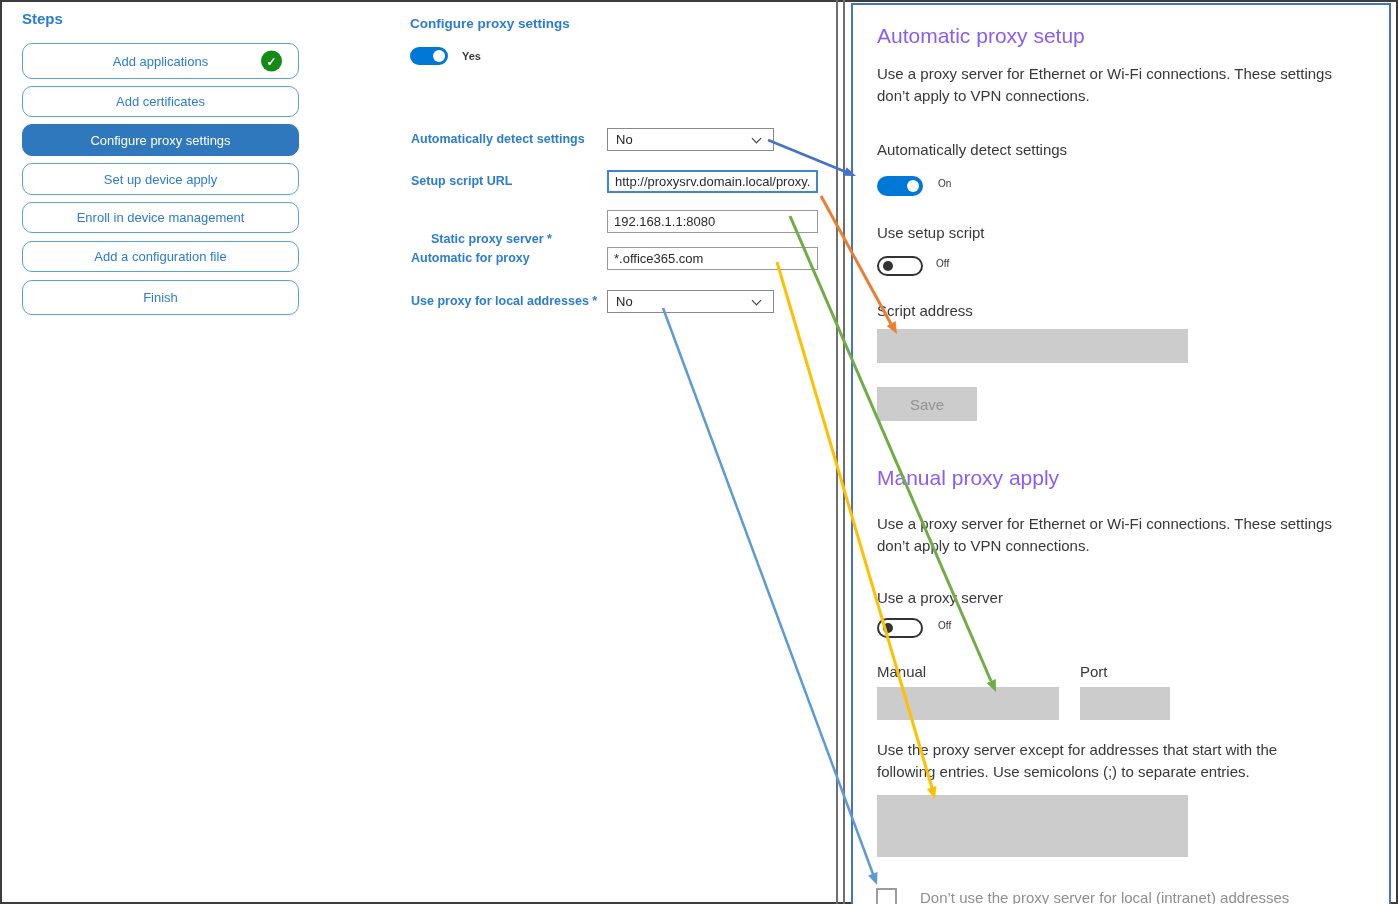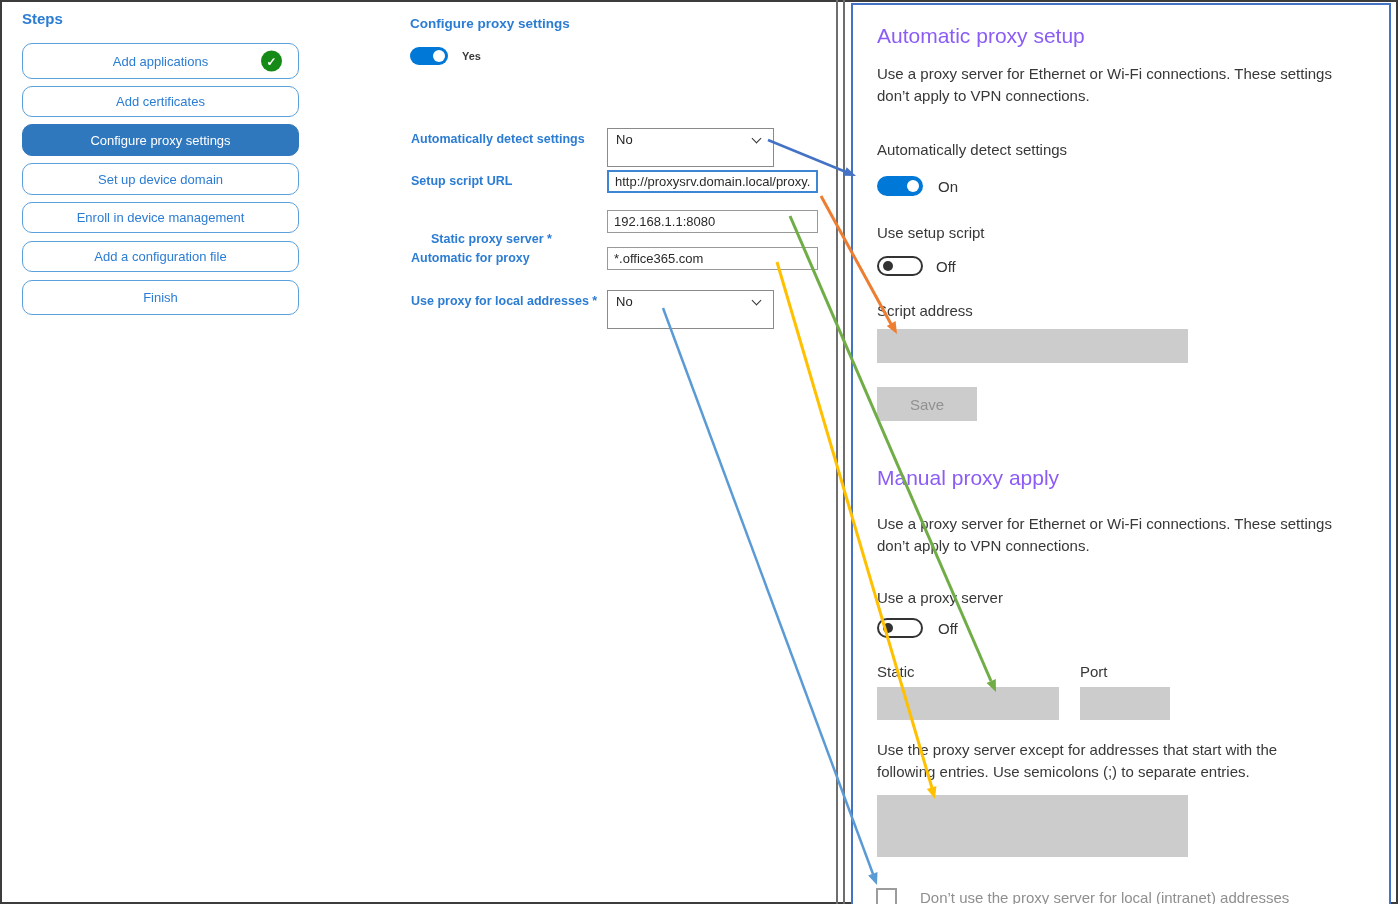--- a/index.html
+++ b/index.html
@@ -27,21 +27,21 @@
   
   .form-title { position:absolute; left:410px; top:16px; font-size:13.5px; font-weight:bold; color:#2B7CD3; }
   .toggle { position:absolute; border-radius:999px; }
   .toggle .knob { position:absolute; border-radius:50%; }
   .toggle.on { background:#0078D7; }
   .toggle.small { left:410px; top:47px; width:38px; height:18px; }
   .toggle.small .knob { right:3px; top:3px; width:12px; height:12px; background:#fff; }
   .toggle-state-sm { position:absolute; left:462px; top:50px; font-size:11px; font-weight:bold; color:#3a3a3a; }
   .flabel { position:absolute; left:411px; font-size:12.5px; font-weight:bold; color:#2B7CD3; }
   .dd {
-    position:absolute; left:607px; width:167px; height:39px; background:#fff;
+    position:absolute; left:607px; width:167px; height:23px; background:#fff;
     border:1px solid #8a8a8a; font-size:13px; color:#222; padding:3px 26px 0 8px;
   }
   .chev { position:absolute; right:13px; top:6px; width:7px; height:7px;
     border-right:1.6px solid #333; border-bottom:1.6px solid #333; transform:rotate(45deg); }
   .ti {
     position:absolute; left:607px; width:211px; height:23px; background:#fff;
     border:1px solid #999; font-family:"Liberation Sans", sans-serif;
     font-size:13px; color:#2a2a2a; padding:0 6px; outline:none;
   }
   .ti.focused { border:2px solid #3E86D3; }
@@ -50,21 +50,21 @@
   
   .panel { position:absolute; left:851px; top:3px; width:540px; height:940px;
     border:2px solid #4472C4; background:#fff; }
   .p-title { position:absolute; font-size:21px; font-weight:400; color:#8b5cf6; }
   .p-body  { position:absolute; font-size:15px; color:#383838; line-height:22px; white-space:pre; }
   .p-label { position:absolute; font-size:15px; color:#383838; }
   .toggle.win { width:46px; height:20px; }
   .toggle.win.on .knob { right:4px; top:4px; width:12px; height:12px; background:#fff; }
   .toggle.off { background:#fff; border:2px solid #333; }
   .toggle.off .knob { left:4px; top:3px; width:10px; height:10px; background:#333; }
-  .t-state { position:absolute; font-size:15px; color:#333; }
+  .t-state { position:absolute; font-size:10px; color:#333; }
   .gray-box { position:absolute; background:#cccccc; }
   .save-btn { position:absolute; left:877px; top:387px; width:100px; height:34px; background:#cccccc;
     color:#919191; font-size:15px; display:flex; align-items:center; justify-content:center; }
   .cb { position:absolute; left:876px; top:888px; width:21px; height:21px; border:2px solid #9c9c9c; background:#fff; }
   .cb-label { position:absolute; left:920px; top:889px; font-size:15px; color:#8f8f8f; white-space:pre; }
   
   .arrows { position:absolute; left:0; top:0; pointer-events:none; }
 </style>
 </head>
 <body>
@@ -77,21 +77,21 @@
     <span>Add applications</span>
     <span class="check-badge"></span>
   </div>
   <div class="step" style="top:86px;height:31px;">
     <span>Add certificates</span>
   </div>
   <div class="step selected" style="top:124px;height:32px;">
     <span>Configure proxy settings</span>
   </div>
   <div class="step" style="top:163px;height:32px;">
-    <span>Set up device domain</span>
+    <span>Set up device apply</span>
   </div>
   <div class="step" style="top:202px;height:31px;">
     <span>Enroll in device management</span>
   </div>
   <div class="step" style="top:241px;height:31px;">
     <span>Add a configuration file</span>
   </div>
   <div class="step" style="top:280px;height:35px;">
     <span>Finish</span>
   </div>
@@ -151,21 +151,21 @@
   <div class="p-title" style="left:877px;top:466px;">Manual proxy apply</div>
   <div class="p-body" style="left:877px;top:513px;">Use a proxy server for Ethernet or Wi-Fi connections. These settings
 don’t apply to VPN connections.</div>
 
   <div class="p-label" style="left:877px;top:589px;">Use a proxy server</div>
   <div class="toggle win off" style="left:877px;top:618px;">
       <span class="knob"></span>
     </div>
   <div class="t-state" style="left:938px;top:620px;">Off</div>
 
-  <div class="p-label" style="left:877px;top:663px;">Static</div>
+  <div class="p-label" style="left:877px;top:663px;">Manual</div>
   <div class="p-label" style="left:1080px;top:663px;">Port</div>
   <div class="gray-box" style="left:877px;top:687px;width:182px;height:33px;"></div>
   <div class="gray-box" style="left:1080px;top:687px;width:90px;height:33px;"></div>
 
   <div class="p-body" style="left:877px;top:739px;">Use the proxy server except for addresses that start with the
 following entries. Use semicolons (;) to separate entries.</div>
   <div class="gray-box" style="left:877px;top:795px;width:311px;height:62px;"></div>
 
   <div class="cb"></div>
   <div class="cb-label">Don’t use the proxy server for local (intranet) addresses</div>

